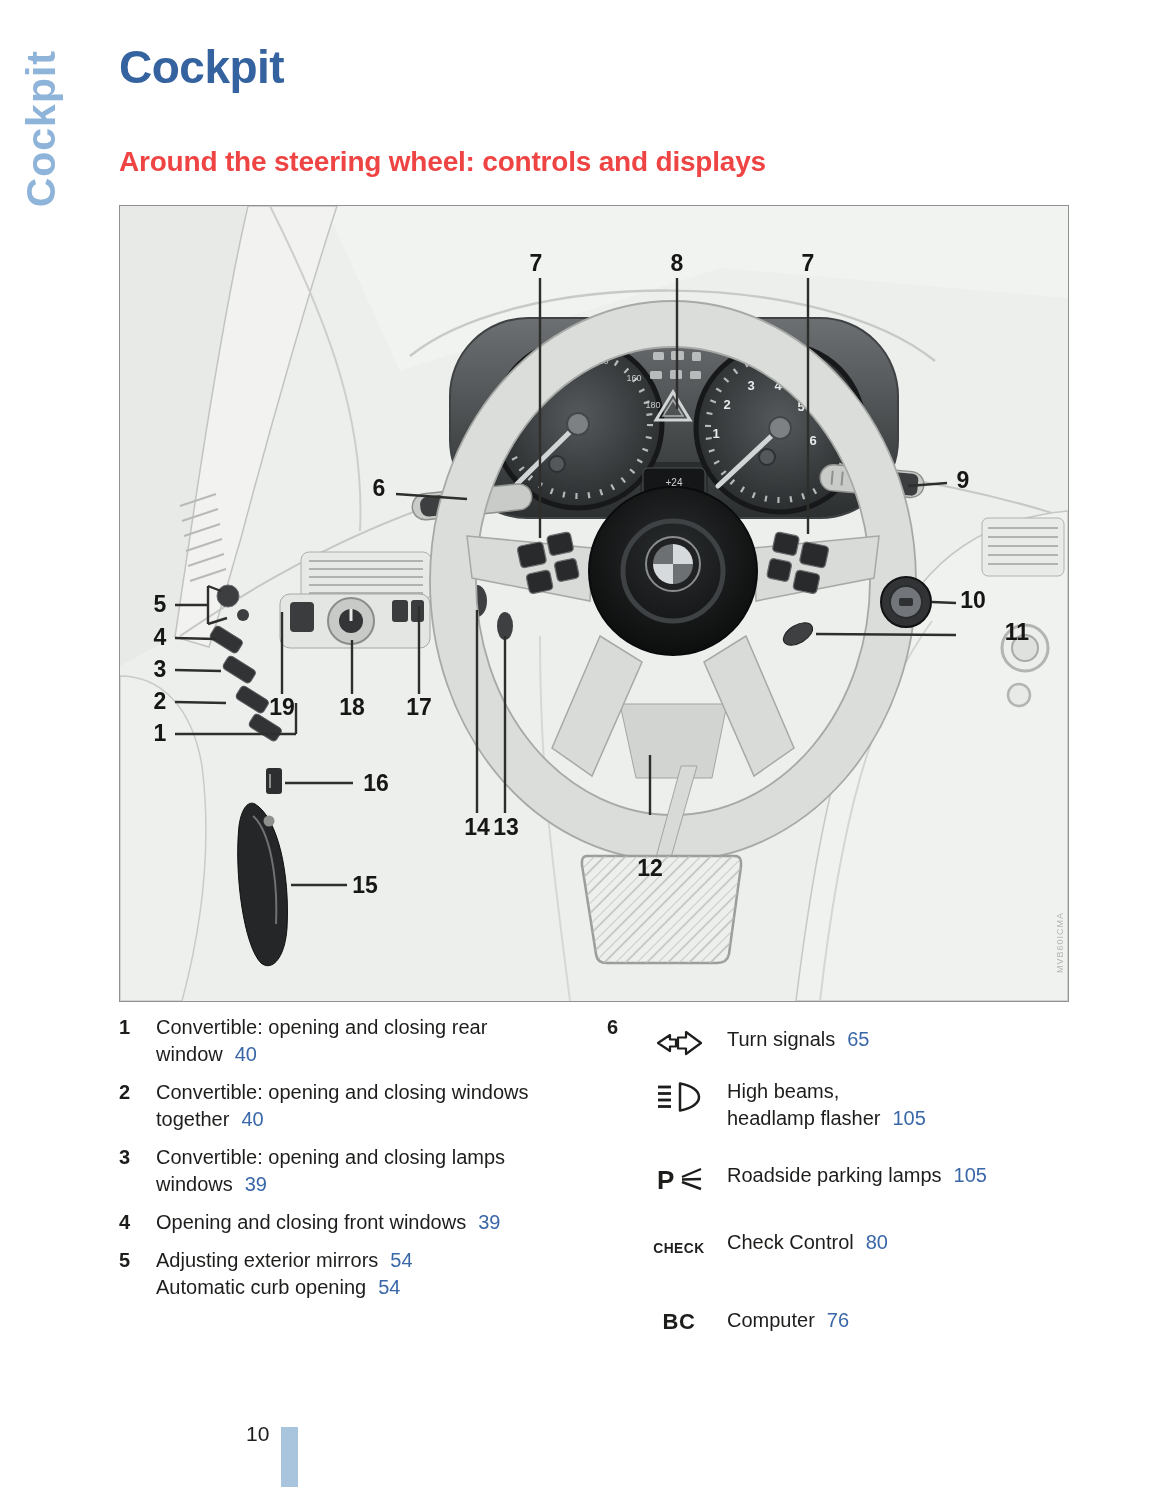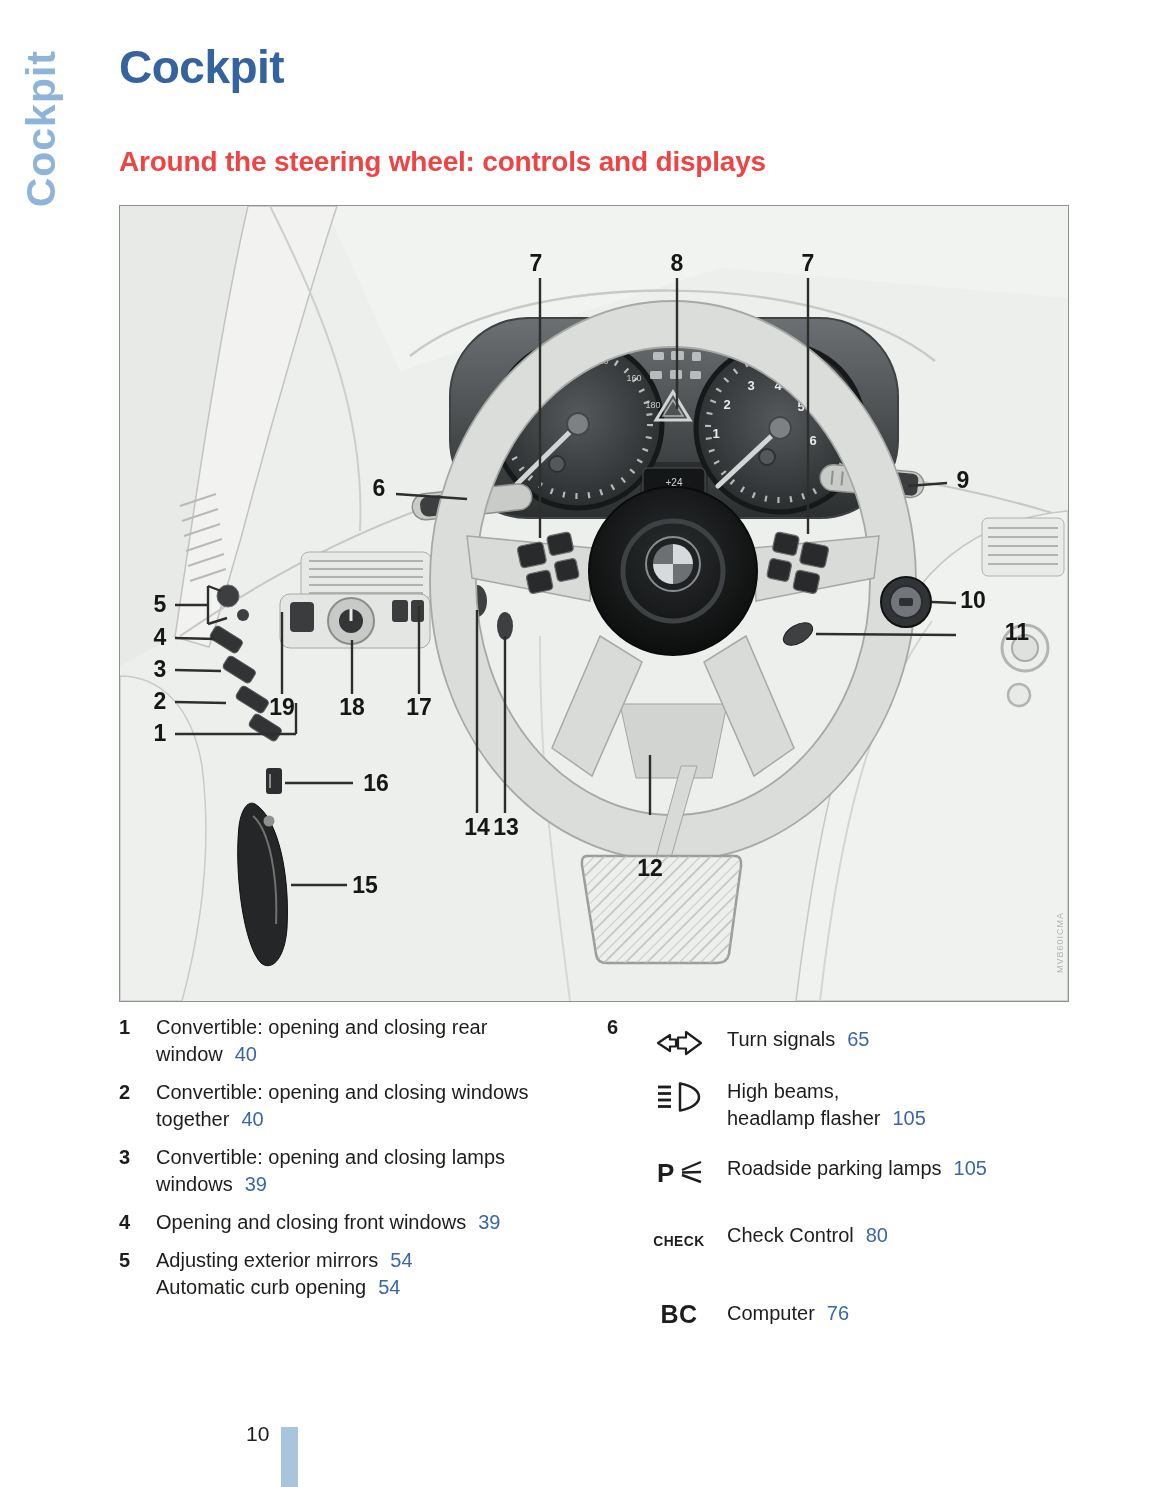--- a/index.html
+++ b/index.html
@@ -26,21 +26,21 @@
   .li-body{flex:1;max-width:433px;}
   .pageref{color:#3a67a8;margin-left:12px;}
   .legend-col.right{position:relative;margin-left:18px;flex:1;}
   .lr-num{position:absolute;left:0;top:0;font-weight:700;}
   .lr-rows{margin-left:40px;padding-top:12px;}
   .lr-row{display:flex;align-items:flex-start;}
   .lr-icon{flex:0 0 64px;display:flex;justify-content:center;margin-right:16px;margin-top:1px;}
   .lr-label{flex:1;}
   .lr-label .lbl-text{white-space:pre-line;}
   .icon-check{font-size:15px;font-weight:700;letter-spacing:.5px;display:inline-block;transform:scaleX(.92);margin-top:4px;}
-  .icon-bc{font-size:25px;font-weight:700;letter-spacing:.5px;}
+  .icon-bc{font-size:22px;font-weight:700;letter-spacing:.5px;}
   .footer-pagenum{position:absolute;left:246px;top:1422px;font-size:21px;color:#1d1d1b;}
   .footer-bar{position:absolute;left:281px;top:1427px;width:17px;height:60px;background:#a9c4dd;}
 </style>
 </head>
 <body>
 
 <div class="page">
 
   <div class="side-label">Cockpit</div>
   <h1 class="page-title">Cockpit</h1>
@@ -319,21 +319,21 @@
       <div class="lr-rows" id="legend-right-rows">
           <div class="lr-row" style="margin-bottom: 19px;">
             <div class="lr-icon">
               <svg width="56" height="32" viewBox="0 0 56 32">
                 <path d="M19,8 L7,16 L19,24 L19,19.5 L25,19.5 L25,12.5 L19,12.5 Z" fill="none" stroke="#1d1d1b" stroke-width="2.2" stroke-linejoin="round"></path>
                 <path d="M35,5 L50,16 L35,27 L35,21.5 L27,21.5 L27,10.5 L35,10.5 Z" fill="none" stroke="#1d1d1b" stroke-width="2.2" stroke-linejoin="round"></path>
               </svg>
             </div>
             <div class="lr-label"><span class="lbl-text">Turn signals</span><span class="pageref">65</span></div>
           </div>
-          <div class="lr-row" style="margin-bottom: 23px;">
+          <div class="lr-row" style="margin-bottom: 30px;">
             <div class="lr-icon">
               <svg width="50" height="36" viewBox="0 0 50 36">
                 <g stroke="#1d1d1b" stroke-width="2.8">
                   <line x1="4" y1="8" x2="17" y2="8"></line>
                   <line x1="4" y1="14.5" x2="17" y2="14.5"></line>
                   <line x1="4" y1="21" x2="17" y2="21"></line>
                   <line x1="4" y1="27.5" x2="17" y2="27.5"></line>
                 </g>
                 <path d="M26,4.5 C38,6.5 45,12 45,18 C45,24 38,29.5 26,31.5 L26,4.5 Z" fill="none" stroke="#1d1d1b" stroke-width="2.5" stroke-linejoin="round"></path>
               </svg>

